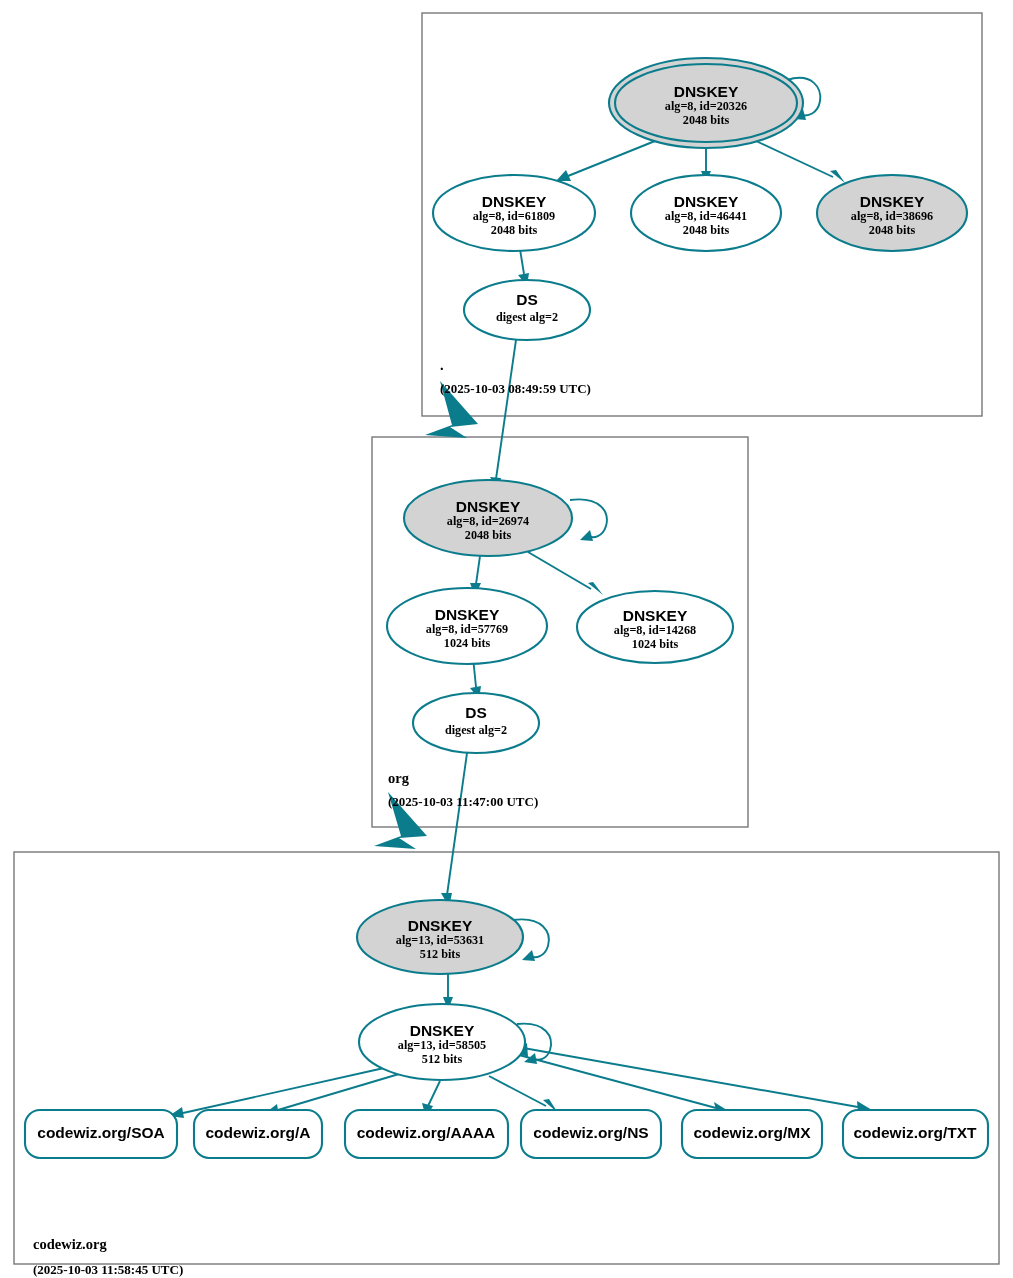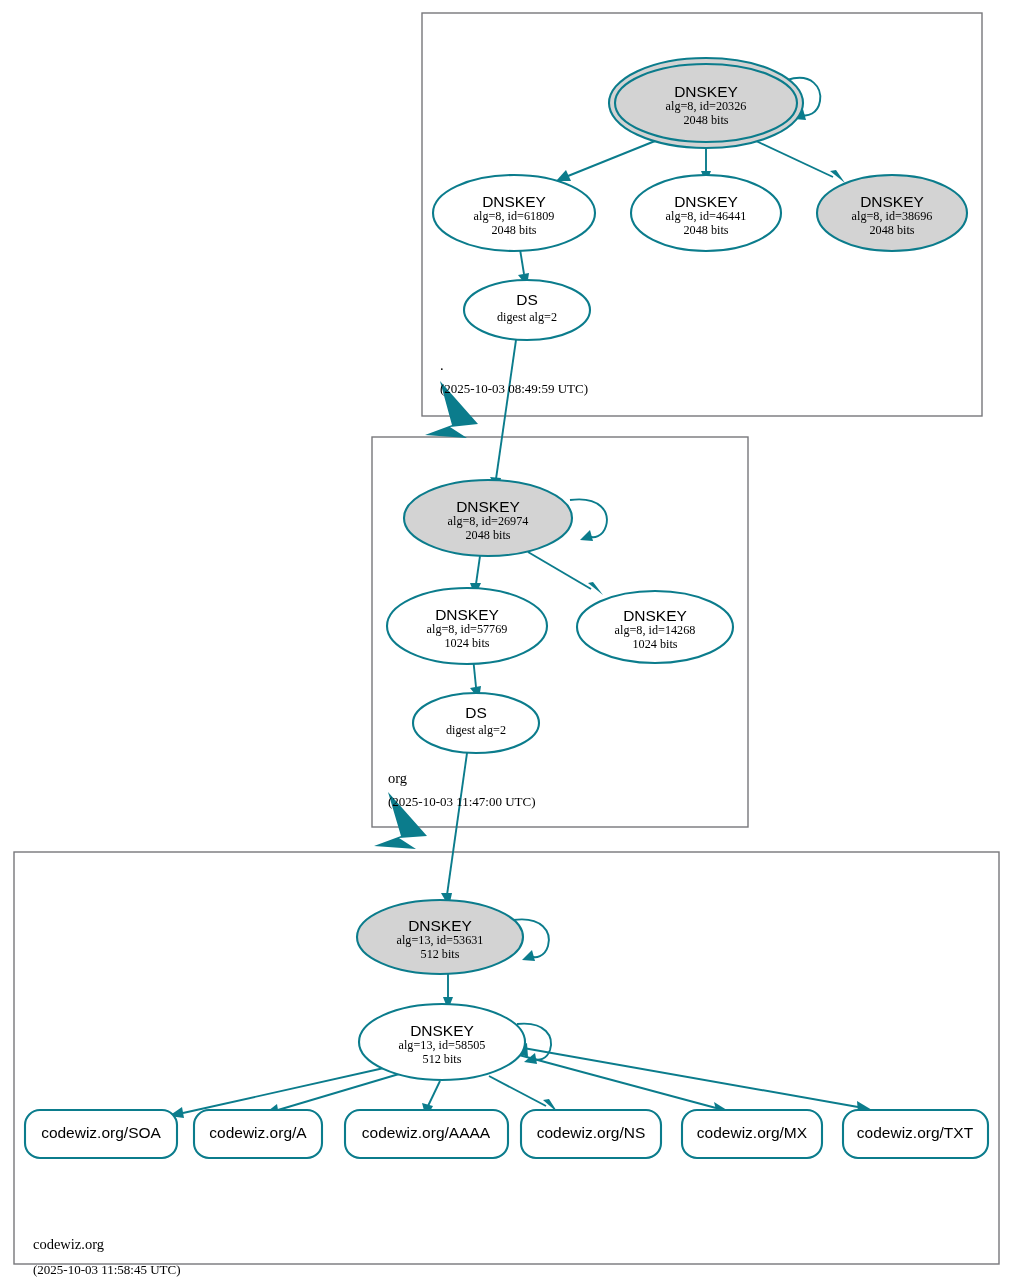--- a/index.html
+++ b/index.html
@@ -12,20 +12,21 @@
     font-family: "Liberation Sans", sans-serif;
     width: 1013px;
     height: 1278px;
     overflow: hidden;
     position: relative;
   }
   #stage {
     position: relative;
     width: 1013px;
     height: 1278px;
+    font-weight: bold;
   }
   svg#graph {
     position: absolute;
     left: 0;
     top: 0;
     width: 1013px;
     height: 1278px;
     display: block;
   }
   .zone-box {

